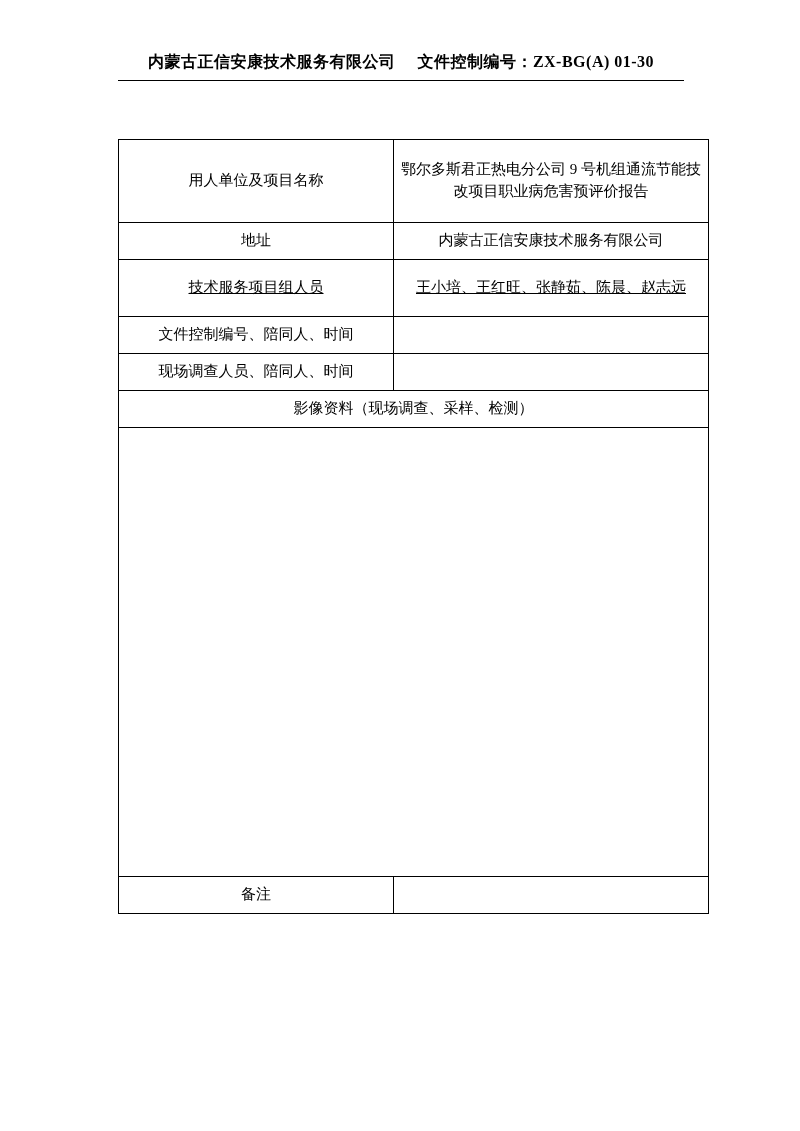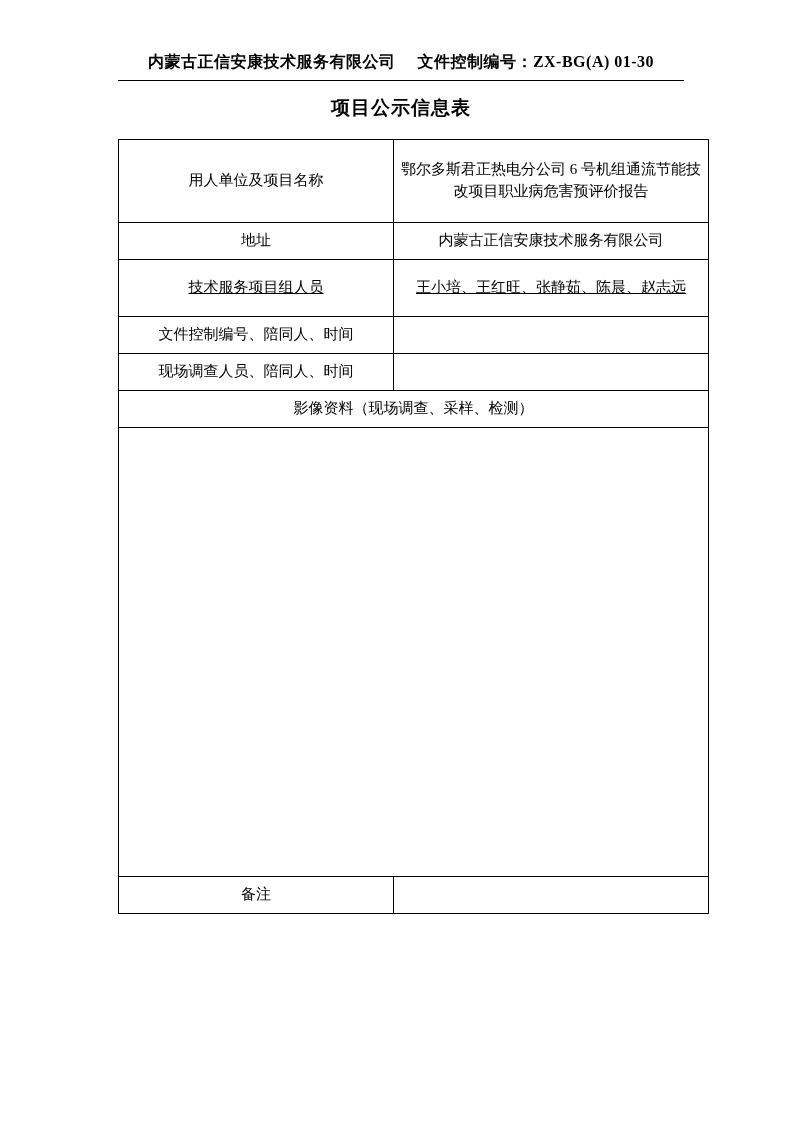--- a/index.html
+++ b/index.html
@@ -100,27 +100,26 @@
 </head>
 <body>
 
 <div class="page">
 
   <div class="doc-header">
     <span class="hdr-company">内蒙古正信安康技术服务有限公司</span><span>文件控制编号：ZX-BG(A) 01-30</span>
   </div>
   <div class="header-rule"></div>
 
-  <div class="doc-title">项目公示信息表</div>
 
   <table class="info-table">
     <tbody>
       <tr>
         <td class="label-cell tall-1">用人单位及项目名称</td>
-        <td class="value-cell tall-1">鄂尔多斯君正热电分公司 6 号机组通流节能技改项目职业病危害预评价报告</td>
+        <td class="value-cell tall-1">鄂尔多斯君正热电分公司 9 号机组通流节能技改项目职业病危害预评价报告</td>
       </tr>
       <tr>
         <td class="label-cell row-std">地址</td>
         <td class="value-cell row-std">内蒙古正信安康技术服务有限公司</td>
       </tr>
       <tr>
         <td class="label-cell row-people">技术服务项目组人员</td>
         <td class="value-cell row-people">王小培、王红旺、张静茹、陈晨、赵志远</td>
       </tr>
       <tr>

